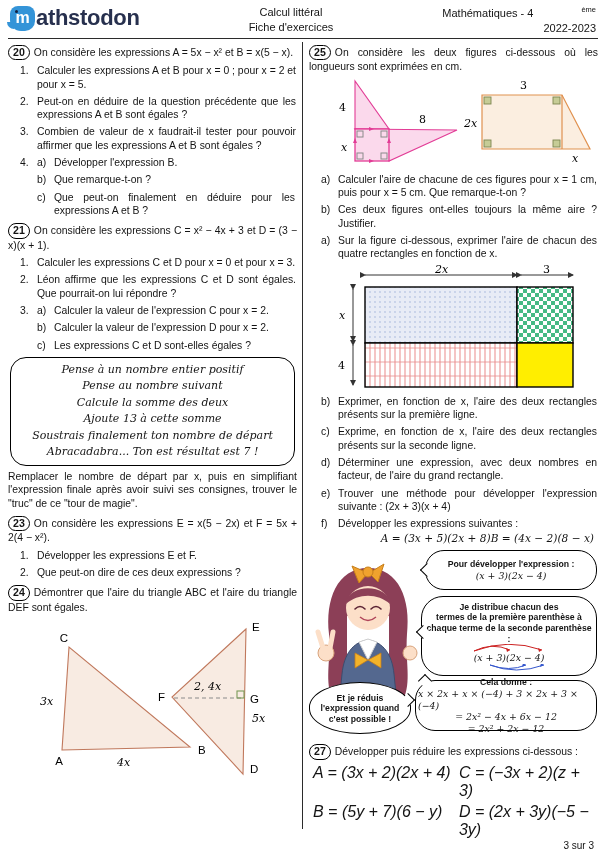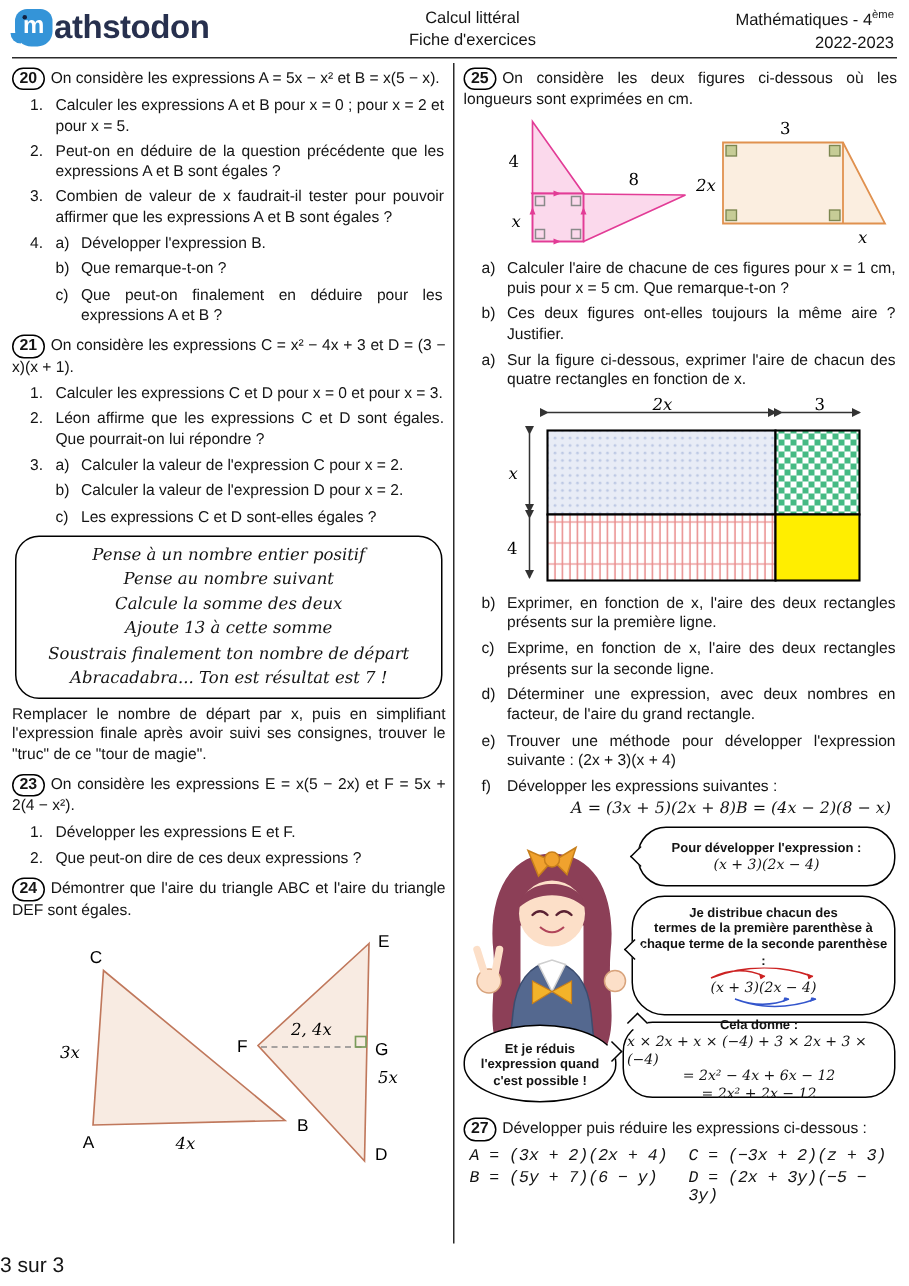--- a/index.html
+++ b/index.html
@@ -10,29 +10,29 @@
   .hdr{position:absolute;top:5px;left:10px;right:10px;display:flex;justify-content:space-between;align-items:flex-start;}
   .logo{display:flex;align-items:center;}
   .logo-blob{position:relative;width:25px;height:25px;background:#3494d8;border-radius:8px 8px 10px 11px;
              display:flex;align-items:center;justify-content:center;}
   .logo-m{color:#fff;font-weight:bold;font-size:16px;line-height:1;}
   .logo-dot{position:absolute;top:4px;left:5px;width:3px;height:3px;border-radius:50%;background:#132040;}
   .logo-trunk{position:absolute;left:-3px;bottom:2px;width:7px;height:7px;background:#3494d8;border-radius:0 0 0 7px;}
   .logo-rest{font-weight:bold;font-size:22px;color:#27304e;letter-spacing:-.3px;margin-left:1px;}
   .hdr-center{text-align:center;font-size:11px;line-height:1.4;}
   .hdr-right{text-align:right;font-size:11px;line-height:1.4;}
-  .hdr-right sup{font-size:7.5px;}
+  .hdr-right sup{font-size:7.5px;margin-left:48px;}
   .hdr-rule{position:absolute;top:38px;left:8px;right:8px;border-top:1.1px solid #2b2b2b;}
 
   
   .col{position:absolute;top:45px;width:289px;}
   .col-left{left:8px;}
   .col-right{left:309px;}
   .col-divider{position:absolute;left:302px;top:42px;width:1px;height:787px;background:#2b2b2b;}
-  .footer{position:absolute;bottom:6px;left:0;right:0;text-align:left;font-size:14px;}
+  .footer{position:absolute;bottom:6px;left:0;right:12px;text-align:right;font-size:10px;}
 
   
   .exhead{text-align:justify;line-height:1.3;margin:6px 0 3px 0;}
   .exnum{display:inline-block;border:1.2px solid #000;border-radius:8px;padding:0 4px;
          font-weight:bold;font-size:10.6px;line-height:1.25;margin-right:4px;}
   .extitle-it{font-style:italic;}
   .qrow{display:flex;margin:4px 0 4px 12px;line-height:1.28;}
   .qnum{flex:0 0 17px;}
   .qtext{flex:1;text-align:justify;padding-right:1px;}
   .para{text-align:justify;line-height:1.28;margin:4px 0;}
@@ -46,21 +46,21 @@
   .figwrap{text-align:center;margin:3px 0;}
   .figrow{display:flex;justify-content:space-between;align-items:flex-end;margin:2px 0 4px 0;}
   svg text{font-family:"DejaVu Serif","Liberation Serif",serif;font-size:11px;}
   svg text.it{font-style:italic;}
   svg text.lbl{font-family:"Liberation Sans",sans-serif;font-style:normal;font-size:11.5px;}
 
   
   .fpair{display:flex;justify-content:flex-end;margin:2px 4px 2px 16px;
          font-family:"DejaVu Serif","Liberation Serif",serif;font-style:italic;font-size:10.6px;}
   .fgrid{display:grid;grid-template-columns:1.05fr 1fr;row-gap:3px;margin:4px 0 0 4px;
-         font-family:Liberation Mono, monospace;font-style:italic;font-size:11px;}
+         font-family:Liberation Sans, sans-serif;font-style:italic;font-size:16px;}
 
   
   .tut{position:relative;height:188px;margin-top:6px;}
   .bubble{position:absolute;background:#fff;border:1.4px solid #000;box-sizing:border-box;
           display:flex;flex-direction:column;justify-content:center;align-items:center;}
   .bubble-text{font-size:8.7px;font-weight:bold;text-align:center;line-height:1.22;}
   .mline{font-family:"DejaVu Serif","Liberation Serif",serif;font-style:italic;font-weight:normal;
          font-size:9.4px;line-height:1.25;}
   .tail{position:absolute;width:9px;height:9px;background:#fff;border-left:1.4px solid #000;
         border-bottom:1.4px solid #000;}

